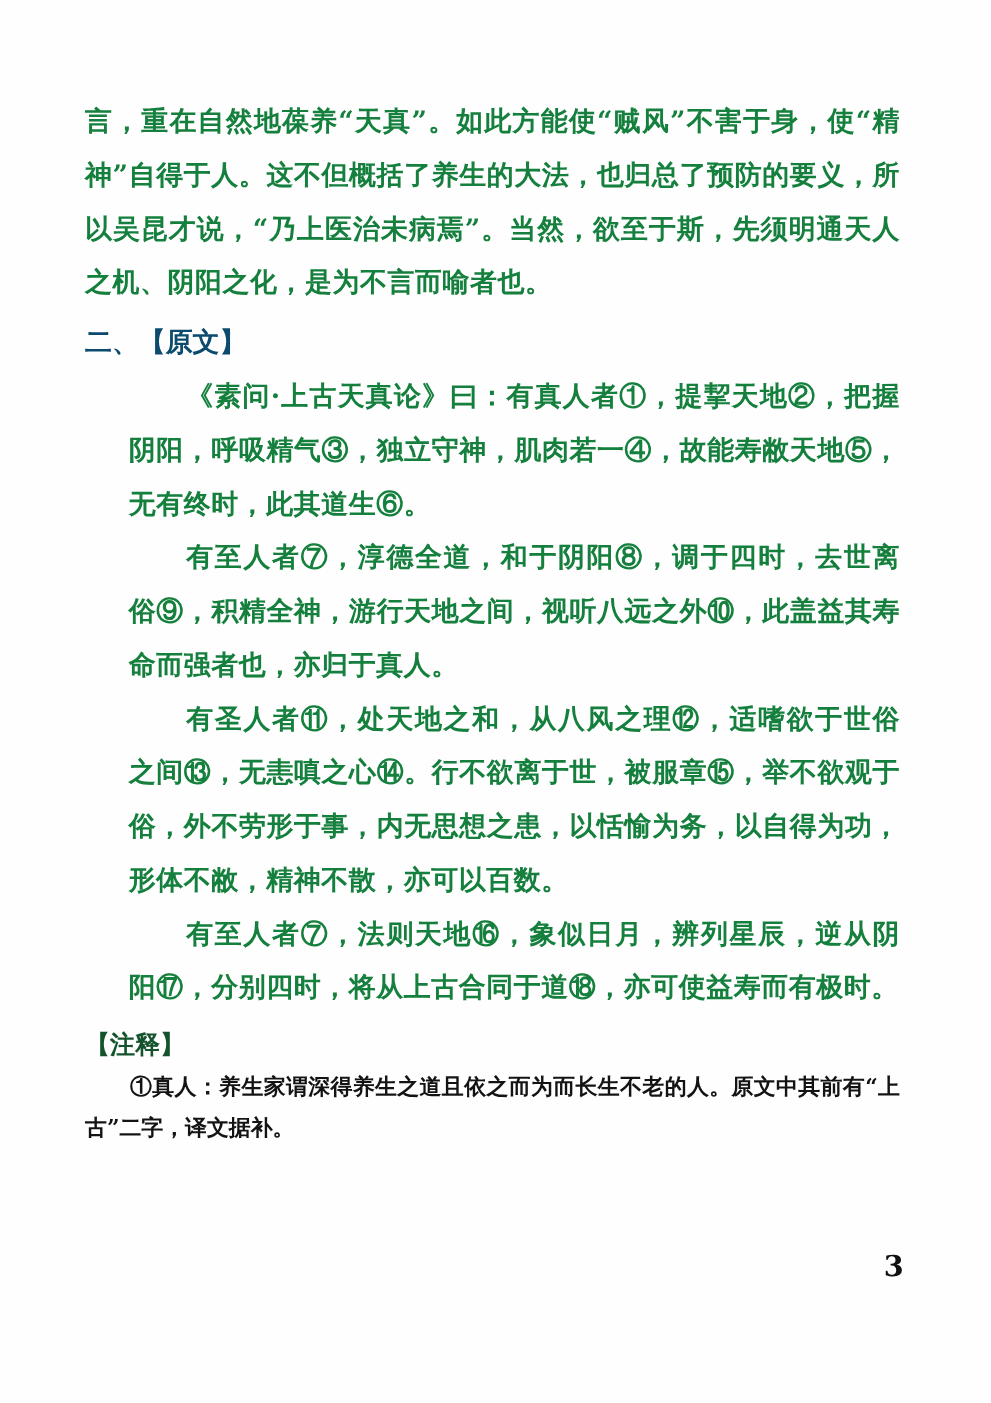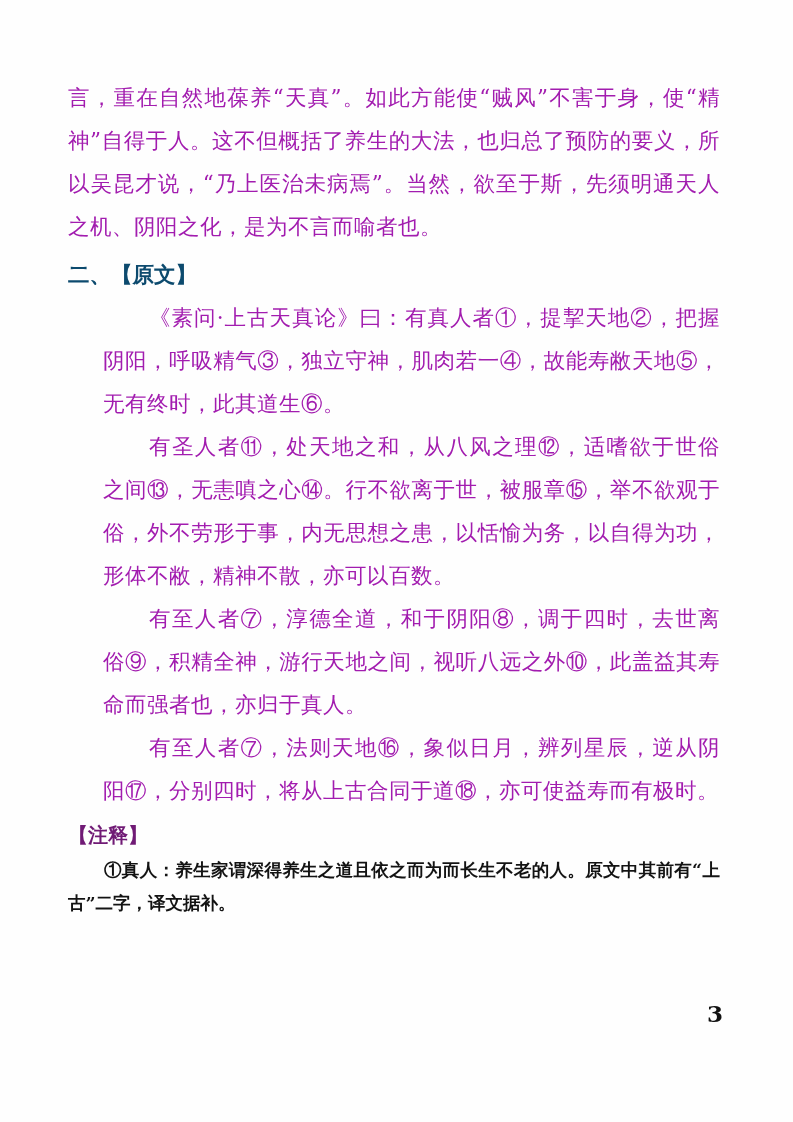--- a/index.html
+++ b/index.html
@@ -31,39 +31,39 @@
   p {
     margin: 0;
     padding: 0;
   }
   .para {
     font-size: 21.5px;
     line-height: 43px;
     letter-spacing: 0.5px;
     text-align: justify;
     text-justify: inter-ideograph;
-    font-weight: 400;
-    color: #a21caf;
+    font-weight: 700;
+    color: #15803d;
   }
   .indent2 {
     text-indent: 46px;
     margin-left: 35px;
   }
   .heading {
     font-size: 21.5px;
     line-height: 43px;
     font-weight: 700;
     color: #0c4a6e;
     margin-top: 2px;
   }
   .notes-heading {
     font-size: 20px;
     line-height: 38px;
     font-weight: 700;
-    color: #701a75;
+    color: #14532d;
     margin-top: 4px;
   }
   .note {
     font-size: 17.5px;
     line-height: 33px;
     font-weight: 700;
     text-align: justify;
     text-justify: inter-ideograph;
     text-indent: 36px;
     color: #131313;
@@ -87,22 +87,22 @@
 <div class="page">
   <div class="content">
 
     <p class="para">言，重在自然地葆养“天真”。如此方能使“贼风”不害于身，使“精神”自得于人。这不但概括了养生的大法，也归总了预防的要义，所以吴昆才说，“乃上医治未病焉”。当然，欲至于斯，先须明通天人之机、阴阳之化，是为不言而喻者也。</p>
 
     <div class="block-gap"></div>
 
     <p class="heading">二、【原文】</p>
 
     <p class="para indent2">《素问·上古天真论》曰：有真人者①，提挈天地②，把握阴阳，呼吸精气③，独立守神，肌肉若一④，故能寿敝天地⑤，无有终时，此其道生⑥。</p>
+    <p class="para indent2">有至人者⑦，淳德全道，和于阴阳⑧，调于四时，去世离俗⑨，积精全神，游行天地之间，视听八远之外⑩，此盖益其寿命而强者也，亦归于真人。</p>
     <p class="para indent2">有圣人者⑪，处天地之和，从八风之理⑫，适嗜欲于世俗之间⑬，无恚嗔之心⑭。行不欲离于世，被服章⑮，举不欲观于俗，外不劳形于事，内无思想之患，以恬愉为务，以自得为功，形体不敝，精神不散，亦可以百数。</p>
-    <p class="para indent2">有至人者⑦，淳德全道，和于阴阳⑧，调于四时，去世离俗⑨，积精全神，游行天地之间，视听八远之外⑩，此盖益其寿命而强者也，亦归于真人。</p>
     <p class="para indent2">有至人者⑦，法则天地⑯，象似日月，辨列星辰，逆从阴阳⑰，分别四时，将从上古合同于道⑱，亦可使益寿而有极时。</p>
 
     <p class="notes-heading">【注释】</p>
 
     <p class="note">①真人：养生家谓深得养生之道且依之而为而长生不老的人。原文中其前有“上古”二字，译文据补。</p>
 
   </div>
 
   <div class="page-number">3</div>
 </div>

